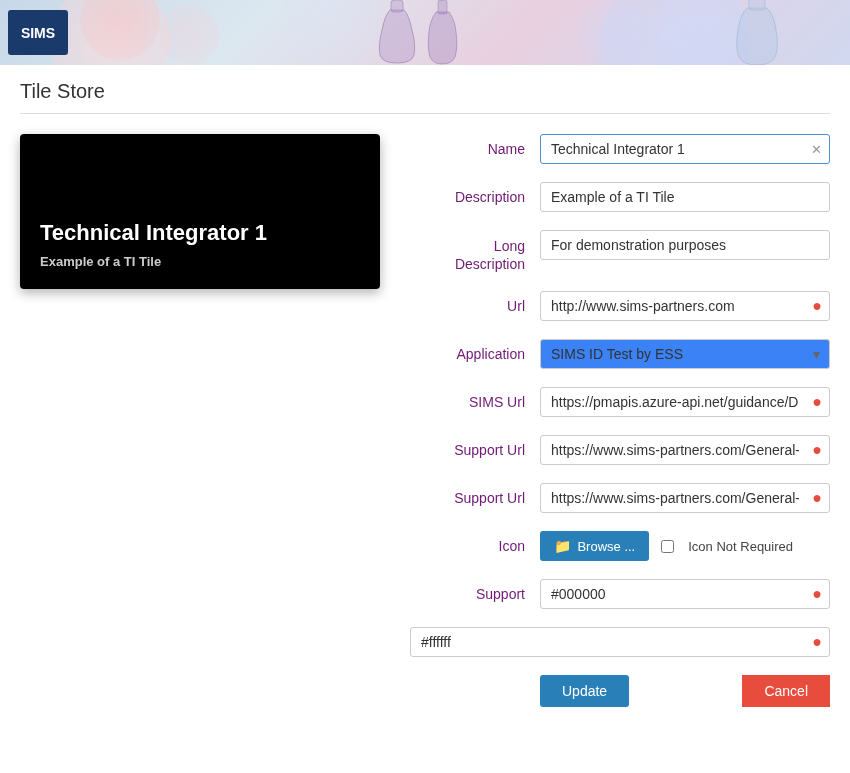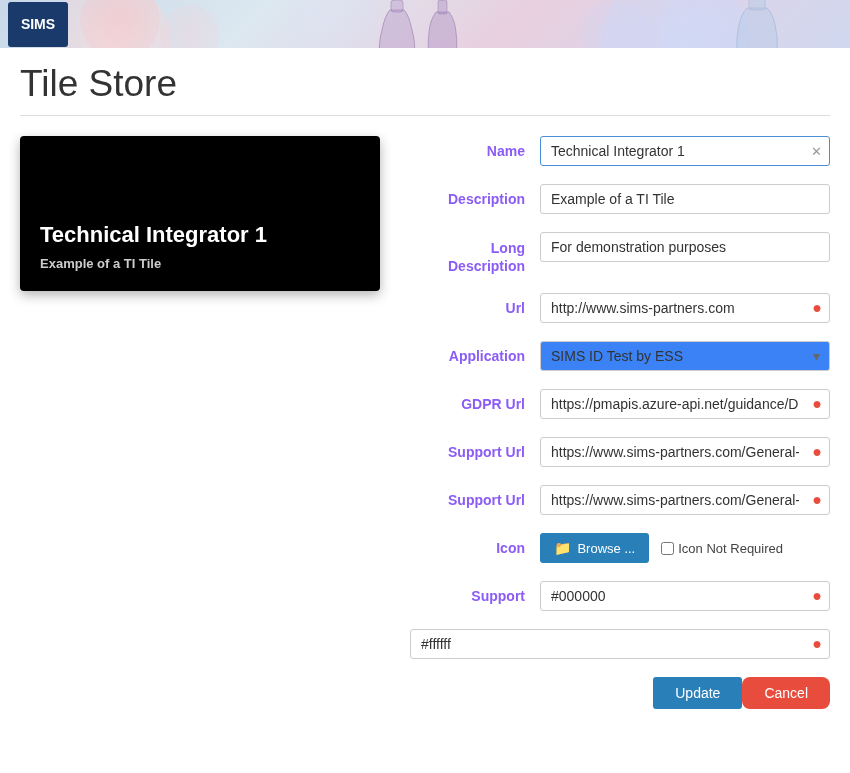--- a/index.html
+++ b/index.html
@@ -1,21 +1,21 @@
 <!DOCTYPE html>
 <html><head>
   <meta charset="utf-8">
   <style>
     * { box-sizing: border-box; margin: 0; padding: 0; }
     body { font-family: 'Segoe UI', Arial, sans-serif; background: #fff; color: #333; width: 850px; min-height: 773px; }
 
     
     .header-banner {
       width: 100%;
-      height: 48px;
+      height: 65px;
       background: linear-gradient(135deg, #c8d8e8 0%, #dce8f0 30%, #e8d0e0 60%, #d0d8f0 100%);
       position: relative;
       overflow: hidden;
       display: flex;
       align-items: center;
       text-align: right;
     }
     .header-banner::before {
       content: '';
       position: absolute;
@@ -53,21 +53,21 @@
       border-radius: 3px;
       position: relative;
       z-index: 10;
     }
 
     
     .page-title-area {
       padding: 15px 20px 10px 20px;
     }
     .page-title {
-      font-size: 37px;
+      font-size: 20px;
       font-weight: 300;
       color: #333;
     }
 
     
     .divider {
       border: none;
       border-top: 1px solid #ddd;
       margin: 0 20px;
     }
@@ -113,22 +113,22 @@
       align-items: flex-start;
       margin-bottom: 18px;
     }
     .form-label {
       width: 130px;
       min-width: 130px;
       text-align: right;
       padding-right: 15px;
       padding-top: 7px;
       font-size: 14px;
-      color: #8b5cf6;
-      font-weight: 700;
+      color: #701a75;
+      font-weight: 400;
     }
     .form-control {
       flex: 1;
       position: relative;
     }
     input[type="text"], .select-control {
       width: 100%;
       padding: 6px 30px 6px 10px;
       border: 1px solid #ccc;
       border-radius: 3px;
@@ -182,49 +182,49 @@
       font-size: 13px;
       cursor: pointer;
       display: inline-flex;
       align-items: center;
       gap: 6px;
     }
 
     .checkbox-label {
       display: inline-flex;
       align-items: center;
-      gap: 4px;
+      gap: 14px;
       margin-left: 12px;
       font-size: 13px;
       color: #444;
       cursor: pointer;
     }
 
     
     .action-buttons {
       display: flex;
-      justify-content: flex-end;
+      justify-content: space-between;
       margin-top: 10px;
       padding-left: 130px;
     }
     .btn-update {
       background: #2980b9;
       color: #fff;
       border: none;
       padding: 8px 22px;
       border-radius: 3px;
       font-size: 14px;
       cursor: pointer;
     }
     .btn-cancel {
       background: #e74c3c;
       color: #fff;
       border: none;
       padding: 8px 22px;
-      border-radius: 8px;
+      border-radius: 0;
       font-size: 14px;
       cursor: pointer;
     }
 
     .form-label-multiline {
       padding-top: 7px;
       line-height: 1.3;
     }
 
     
@@ -320,21 +320,21 @@
         <select class="select-control">
           <option>SIMS ID Test by ESS</option>
           <option>SIMS ID</option>
           <option>SIMS Online</option>
         </select>
         <span class="select-arrow">▾</span>
       </div>
     </div>
 
     <div class="form-row">
-      <div class="form-label">GDPR Url</div>
+      <div class="form-label">SIMS Url</div>
       <div class="form-control">
         <input type="text" value="https://pmapis.azure-api.net/guidance/D►" style="">
         <span class="input-required">●</span>
       </div>
     </div>
 
     <div class="form-row">
       <div class="form-label">Support Url</div>
       <div class="form-control">
         <input type="text" value="https://www.sims-partners.com/General-►" style="">

